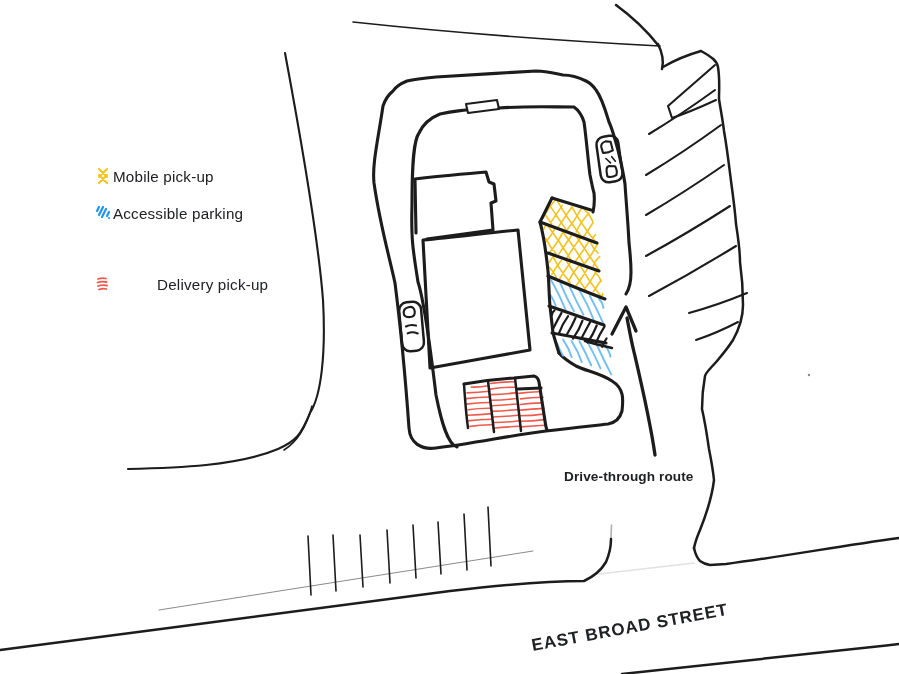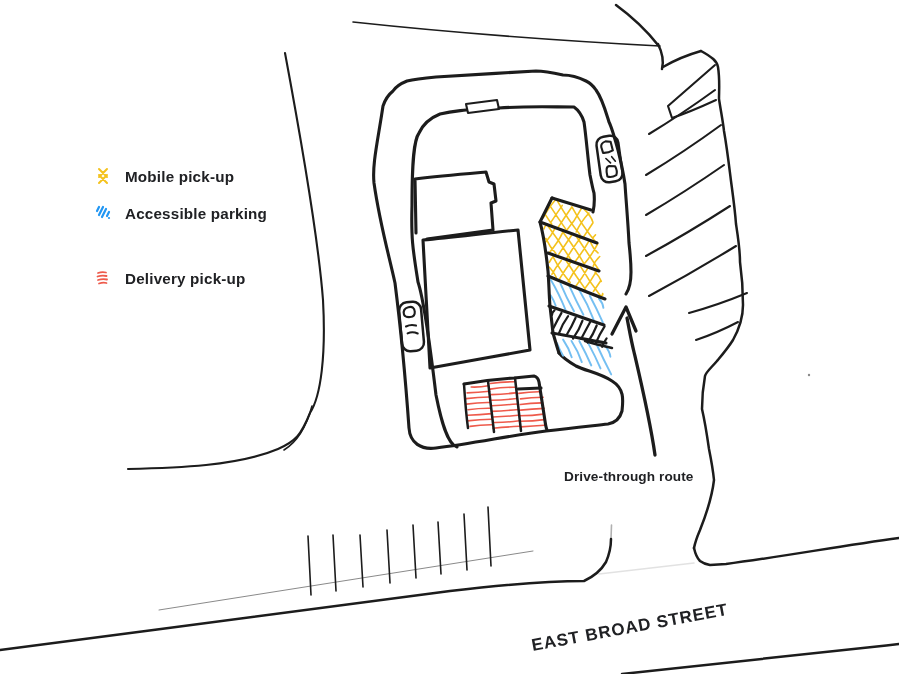--- a/index.html
+++ b/index.html
@@ -3,21 +3,21 @@
 <meta charset="utf-8">
 <style>
   html,body { margin:0; padding:0; }
   body { width:899px; height:674px; background:var(--bg,#fff); overflow:hidden;
          font-family:"Liberation Sans", sans-serif; }
   .stage { position:relative; width:899px; height:674px; }
   svg { position:absolute; left:0; top:0; display:block; }
   .legend { position:absolute; left:93px; top:160px; }
   .legend-item { position:absolute; left:0; display:flex; align-items:center; }
   .legend-item .ic { width:20px; height:20px; flex:0 0 20px; }
-  .legend-item .lbl { margin-left:12px; color:var(--text,#202124); font-size:15.2px; font-weight:700;
+  .legend-item .lbl { color:var(--text,#202124); font-size:15.2px; font-weight:400;
                       letter-spacing:.2px; white-space:nowrap; }
   
   path, rect { fill:none; stroke-linecap:round; stroke-linejoin:round; }
   .s3   { stroke:var(--ink,#1c1c1c); stroke-width:3.1; }
   .s32  { stroke:var(--ink,#1c1c1c); stroke-width:3.3; }
   .s25  { stroke:var(--ink,#1c1c1c); stroke-width:2.5; }
   .s2   { stroke:var(--ink,#1c1c1c); stroke-width:2.1; }
   .s15  { stroke:var(--ink,#1c1c1c); stroke-width:1.6; }
   .hy   { stroke:var(--yellow,#f4c21d); stroke-width:1.6; }
   .hb   { stroke:var(--blue-light,#74bff2); stroke-width:1.9; }
@@ -161,21 +161,21 @@
       <span class="ic">
         <svg width="20" height="20" viewBox="0 0 20 20">
           <g stroke="var(--blue,#2196f3)" stroke-width="2.2" stroke-linecap="round" fill="none">
             <path d="M4 8 L6 4 M6 12 L10 4 M9 14 L13 6 M14 13 L16 9"></path>
           </g>
           <circle cx="16" cy="15" r="1.1" fill="var(--blue,#2196f3)"></circle>
         </svg>
       </span>
       <span class="lbl">Accessible parking</span>
     </div>
-    <div class="legend-item" style="top:108px;">
+    <div class="legend-item" style="top:114px;gap:44px;">
       <span class="ic">
         <svg width="20" height="20" viewBox="0 0 20 20">
           <g stroke="var(--red,#ee5a4b)" stroke-width="1.8" stroke-linecap="round" fill="none">
             <path d="M5 5 Q9 3.5 13 4.5 M4.5 8.5 Q9 7 13.5 8 M5 12 Q9.5 10.5 14 11.5 M6 15.5 Q10 14 13.5 15"></path>
           </g>
         </svg>
       </span>
       <span class="lbl">Delivery pick-up</span>
     </div>
   </div>

